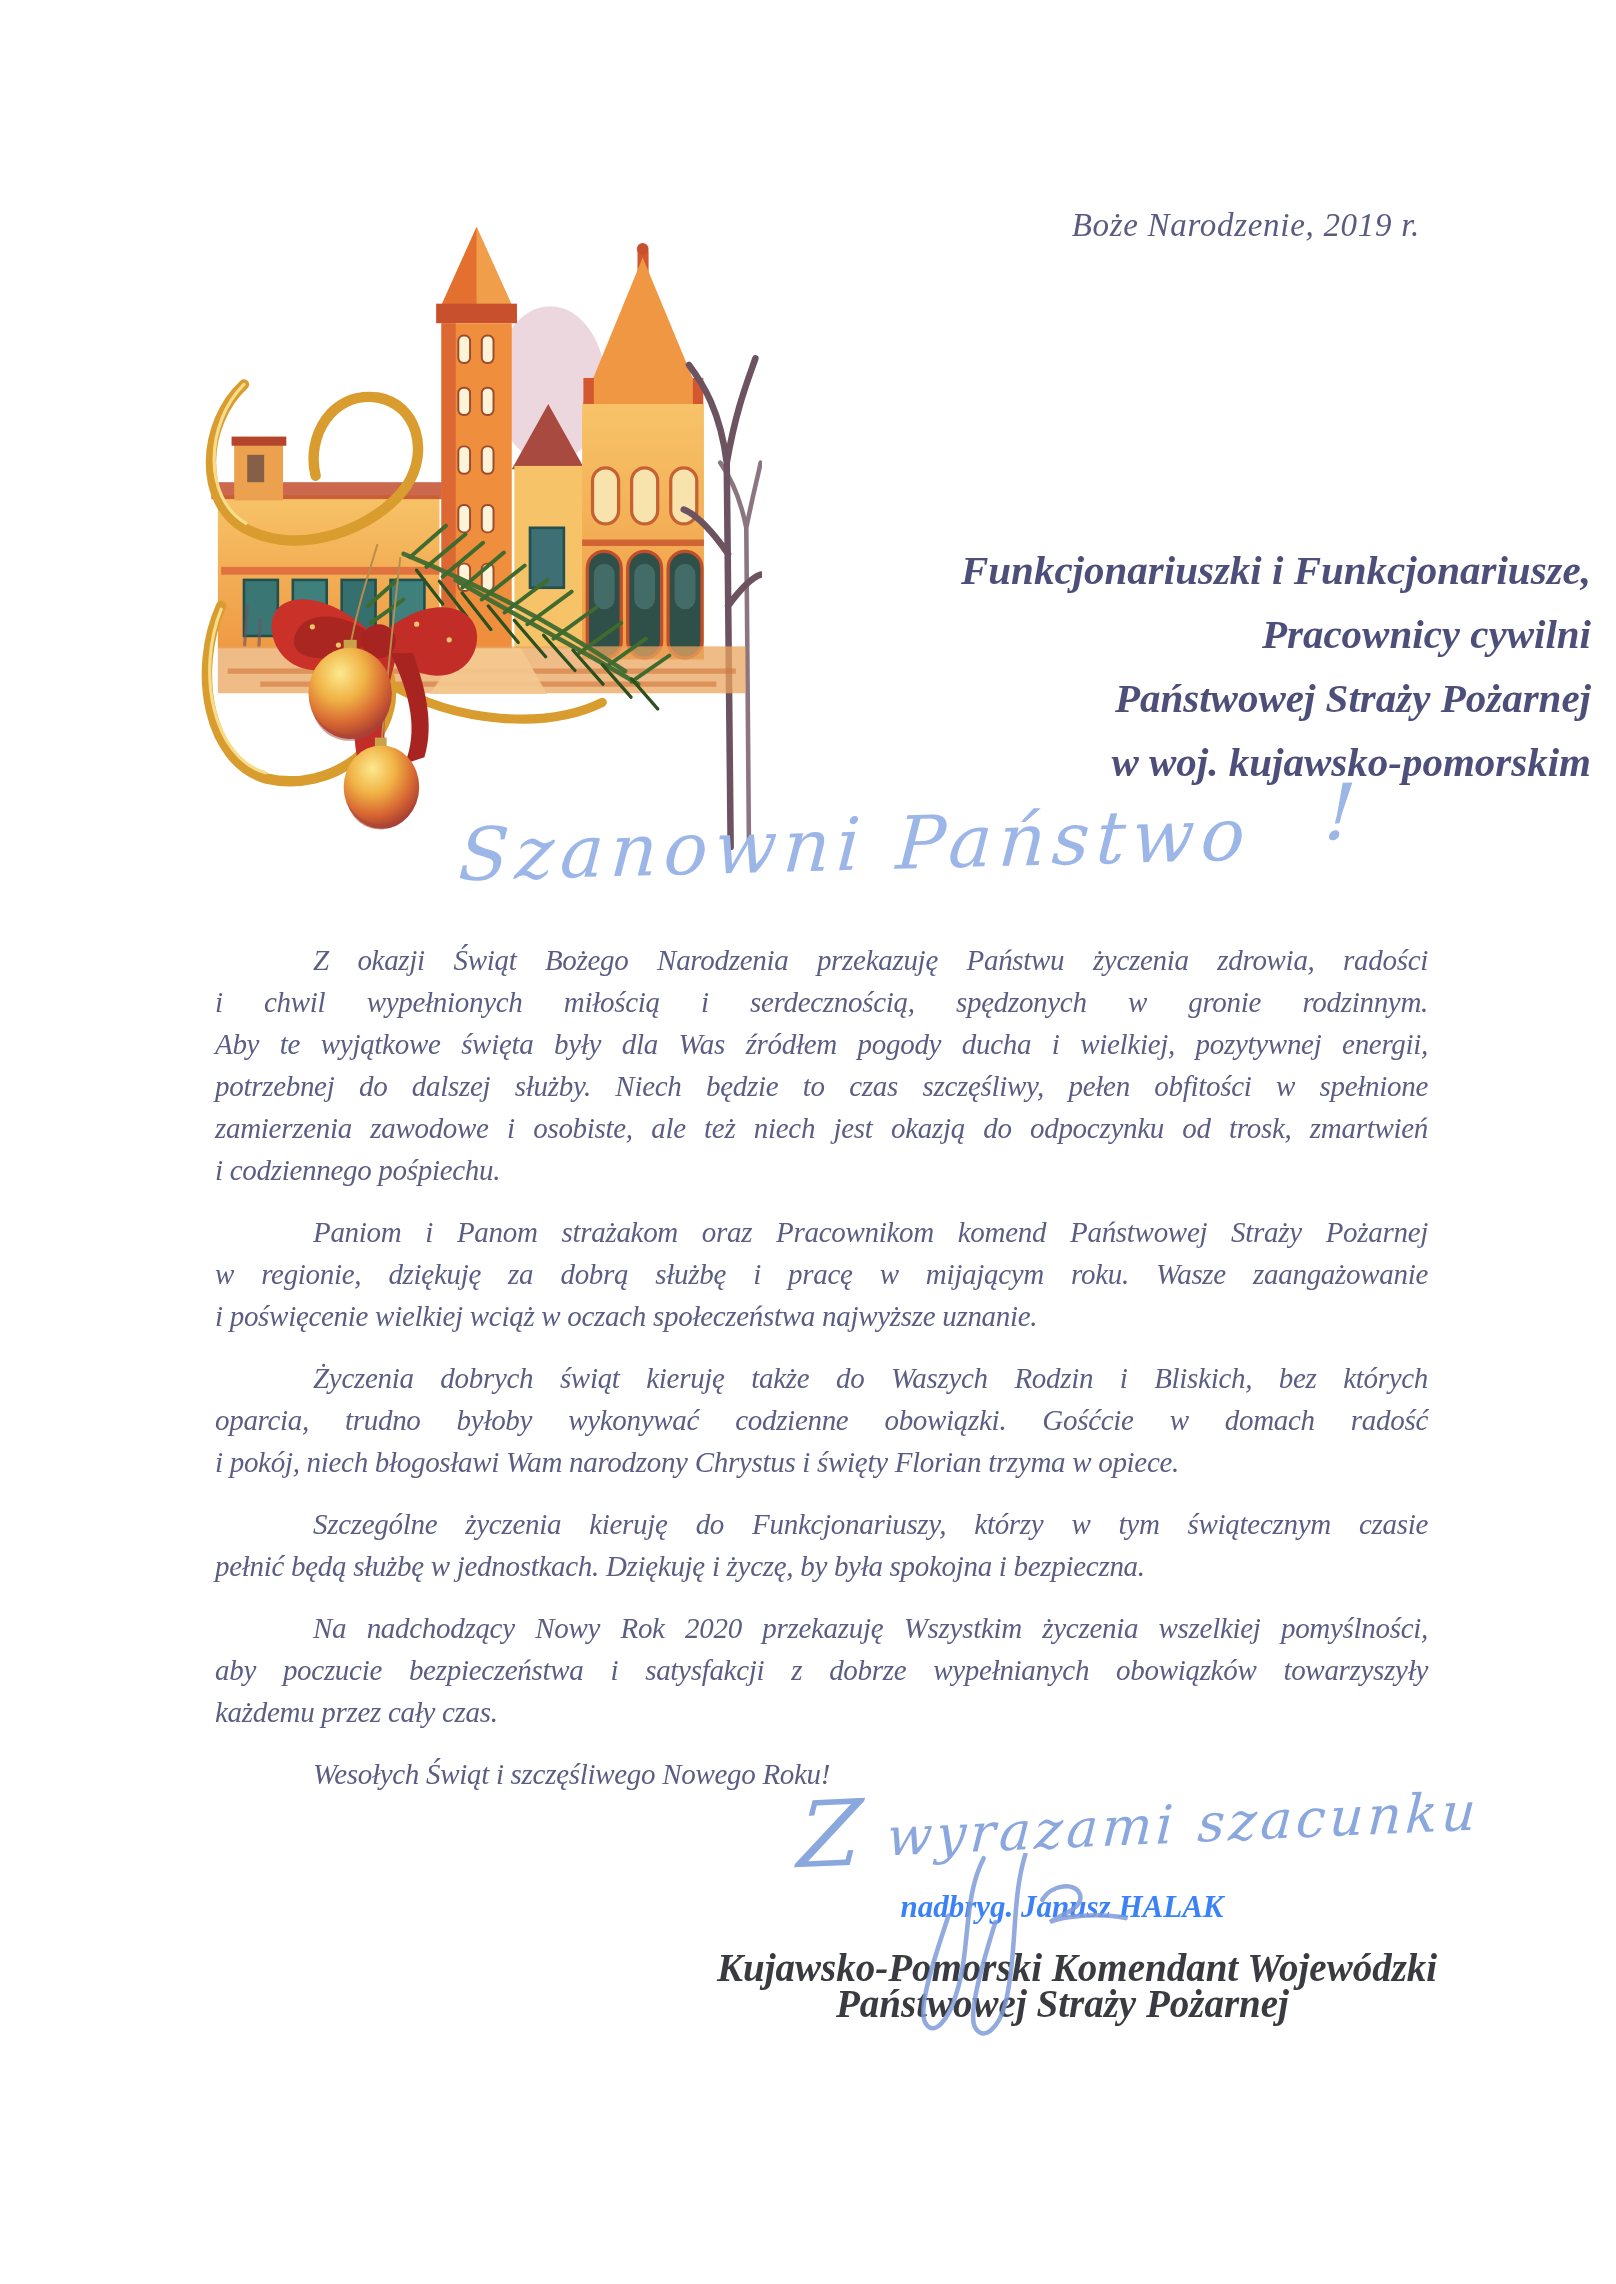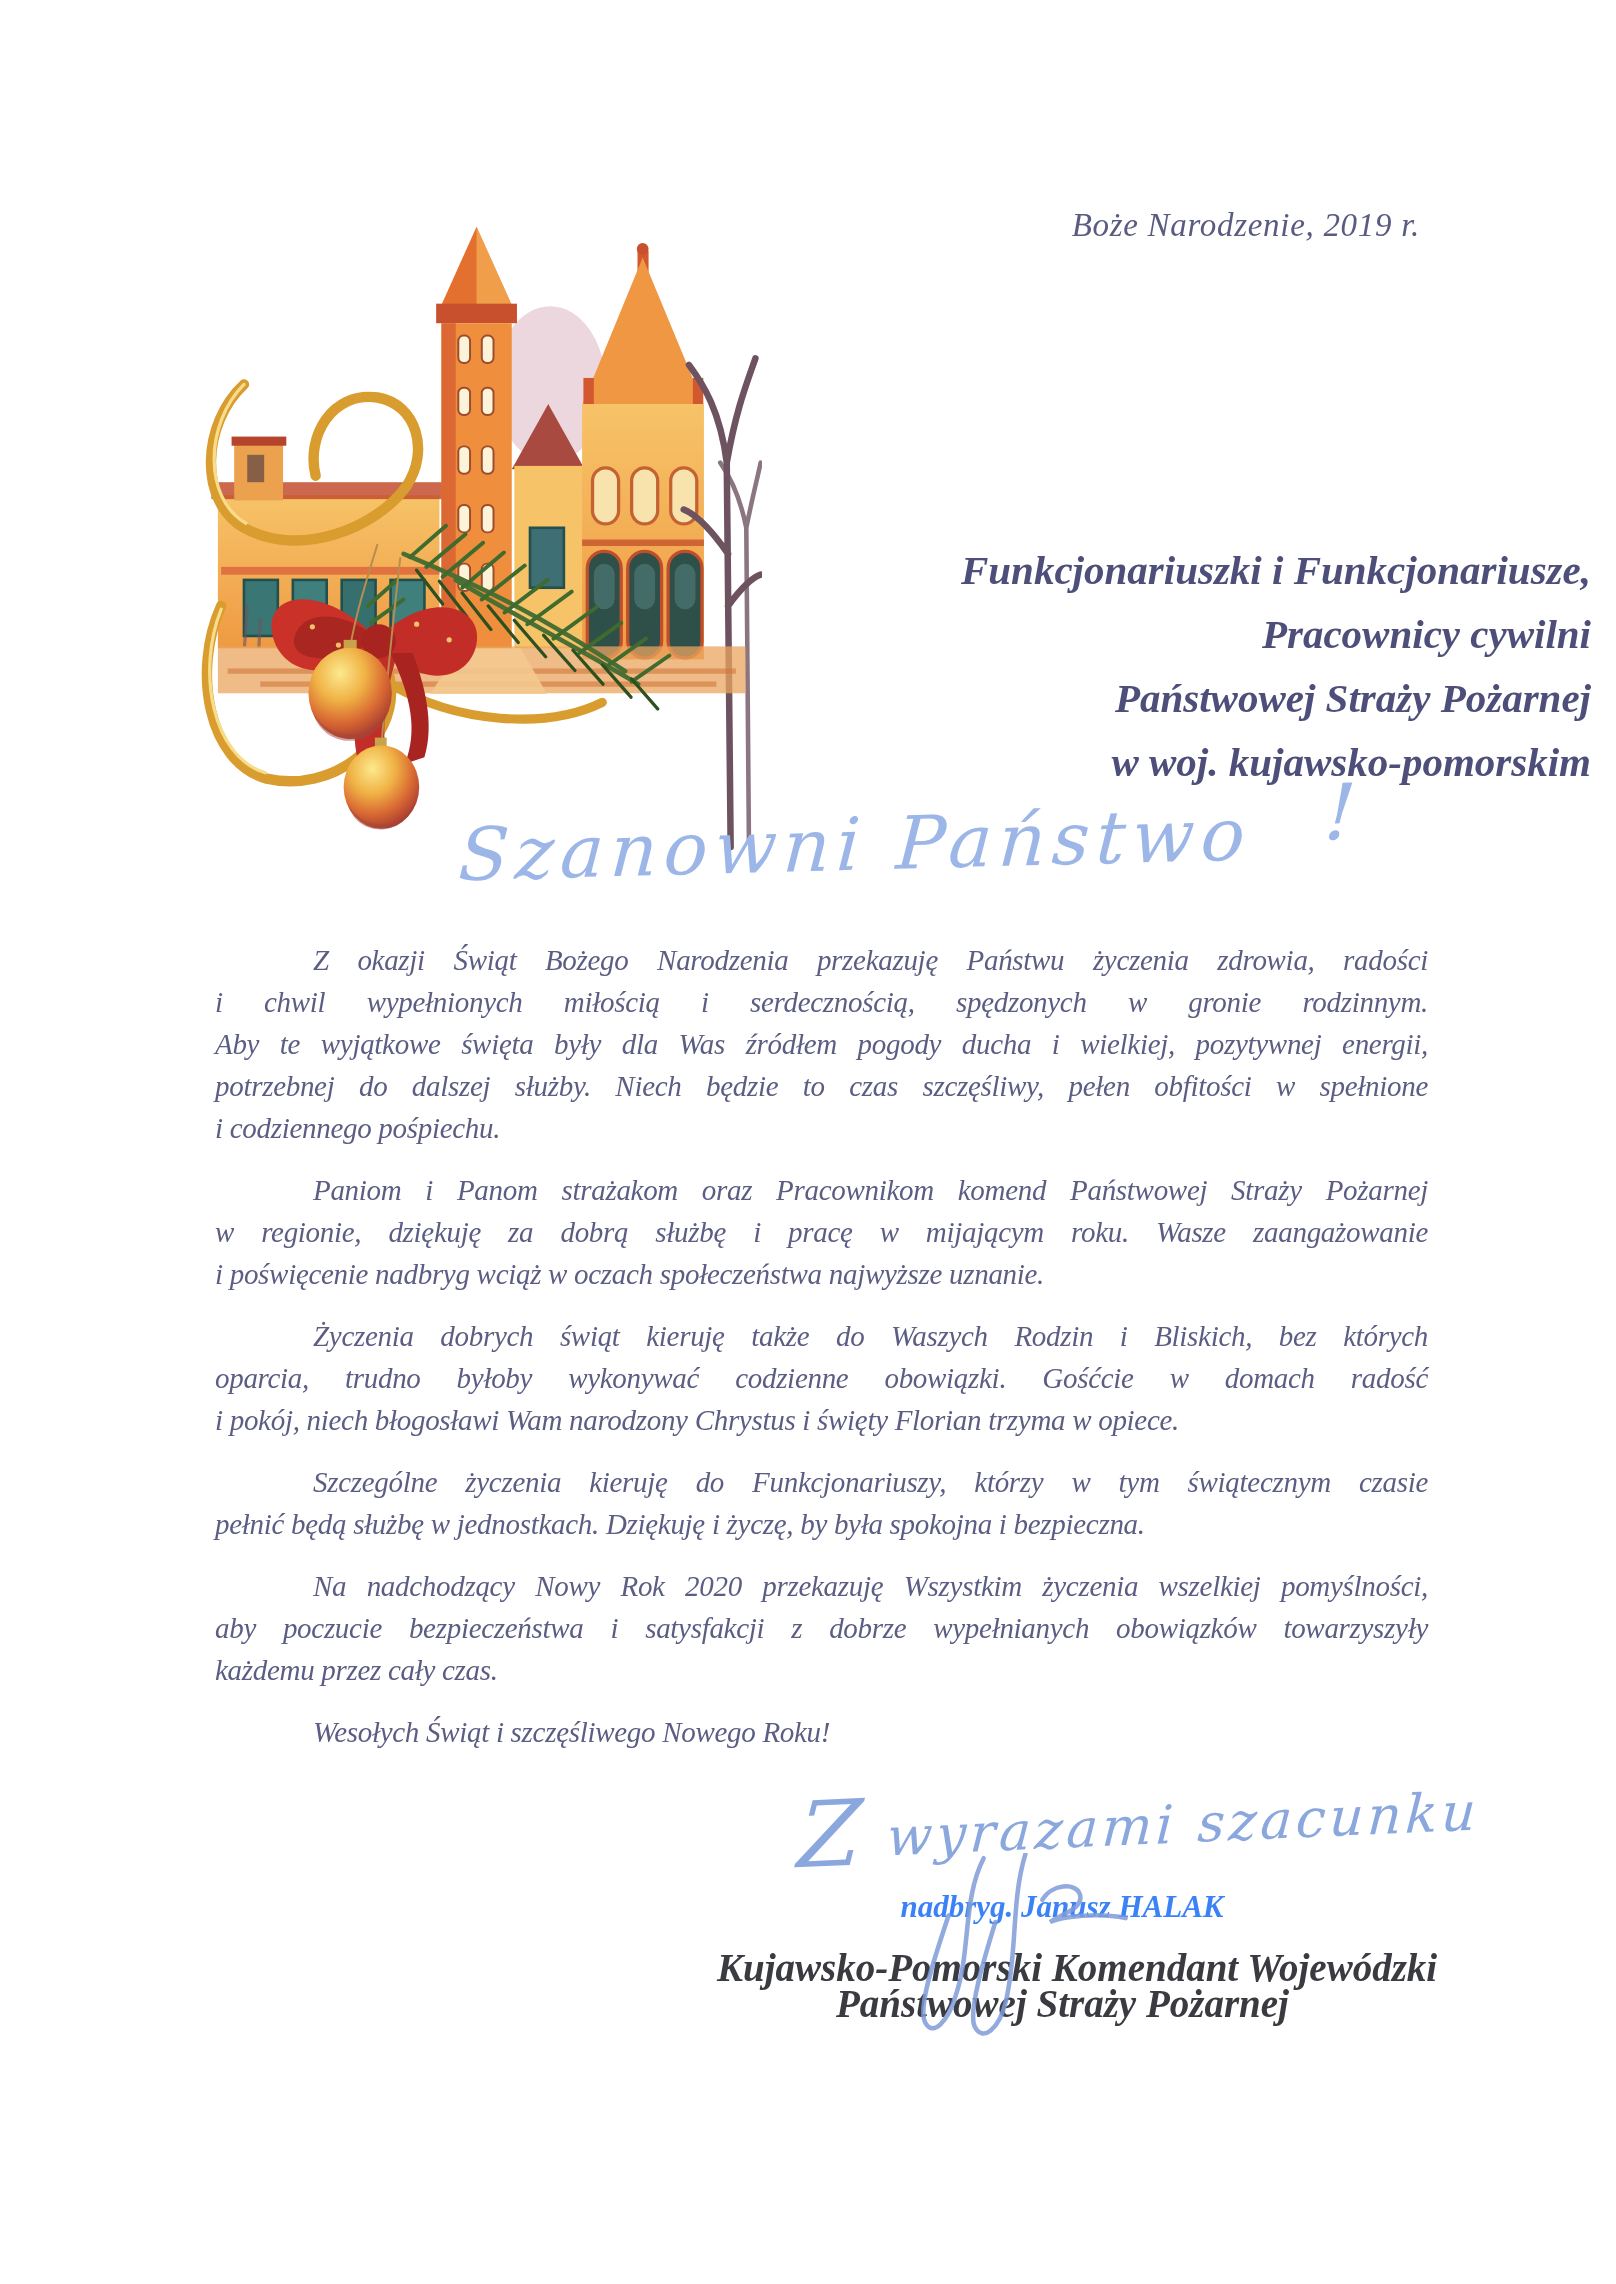--- a/index.html
+++ b/index.html
@@ -231,26 +231,27 @@
   <div class="greeting">
     <span class="g-text">Szanowni Państwo</span><span class="g-excl">!</span>
   </div>
 
   <div class="letter-body">
       <div class="paragraph">
         <div class="line indent justify">Z okazji Świąt Bożego Narodzenia przekazuję Państwu życzenia zdrowia, radości</div>
         <div class="line justify">i chwil wypełnionych miłością i serdecznością, spędzonych w gronie rodzinnym.</div>
         <div class="line justify">Aby te wyjątkowe święta były dla Was źródłem pogody ducha i wielkiej, pozytywnej energii,</div>
         <div class="line justify">potrzebnej do dalszej służby. Niech będzie to czas szczęśliwy, pełen obfitości w spełnione</div>
+        <div class="line justify">zamierzenia zawodowe i osobiste, ale też niech jest okazją do odpoczynku od trosk, zmartwień</div>
         <div class="line">i codziennego pośpiechu.</div>
       </div>
       <div class="paragraph">
         <div class="line indent justify">Paniom i Panom strażakom oraz Pracownikom komend Państwowej Straży Pożarnej</div>
         <div class="line justify">w regionie, dziękuję za dobrą służbę i pracę w mijającym roku. Wasze zaangażowanie</div>
-        <div class="line">i poświęcenie nadbryg wciąż w oczach społeczeństwa najwyższe uznanie.</div>
+        <div class="line">i poświęcenie wielkiej wciąż w oczach społeczeństwa najwyższe uznanie.</div>
       </div>
       <div class="paragraph">
         <div class="line indent justify">Życzenia dobrych świąt kieruję także do Waszych Rodzin i Bliskich, bez których</div>
         <div class="line justify">oparcia, trudno byłoby wykonywać codzienne obowiązki. Gośćcie w domach radość</div>
         <div class="line">i pokój, niech błogosławi Wam narodzony Chrystus i święty Florian trzyma w opiece.</div>
       </div>
       <div class="paragraph">
         <div class="line indent justify">Szczególne życzenia kieruję do Funkcjonariuszy, którzy w tym świątecznym czasie</div>
         <div class="line">pełnić będą służbę w jednostkach. Dziękuję i życzę, by była spokojna i bezpieczna.</div>
       </div>

